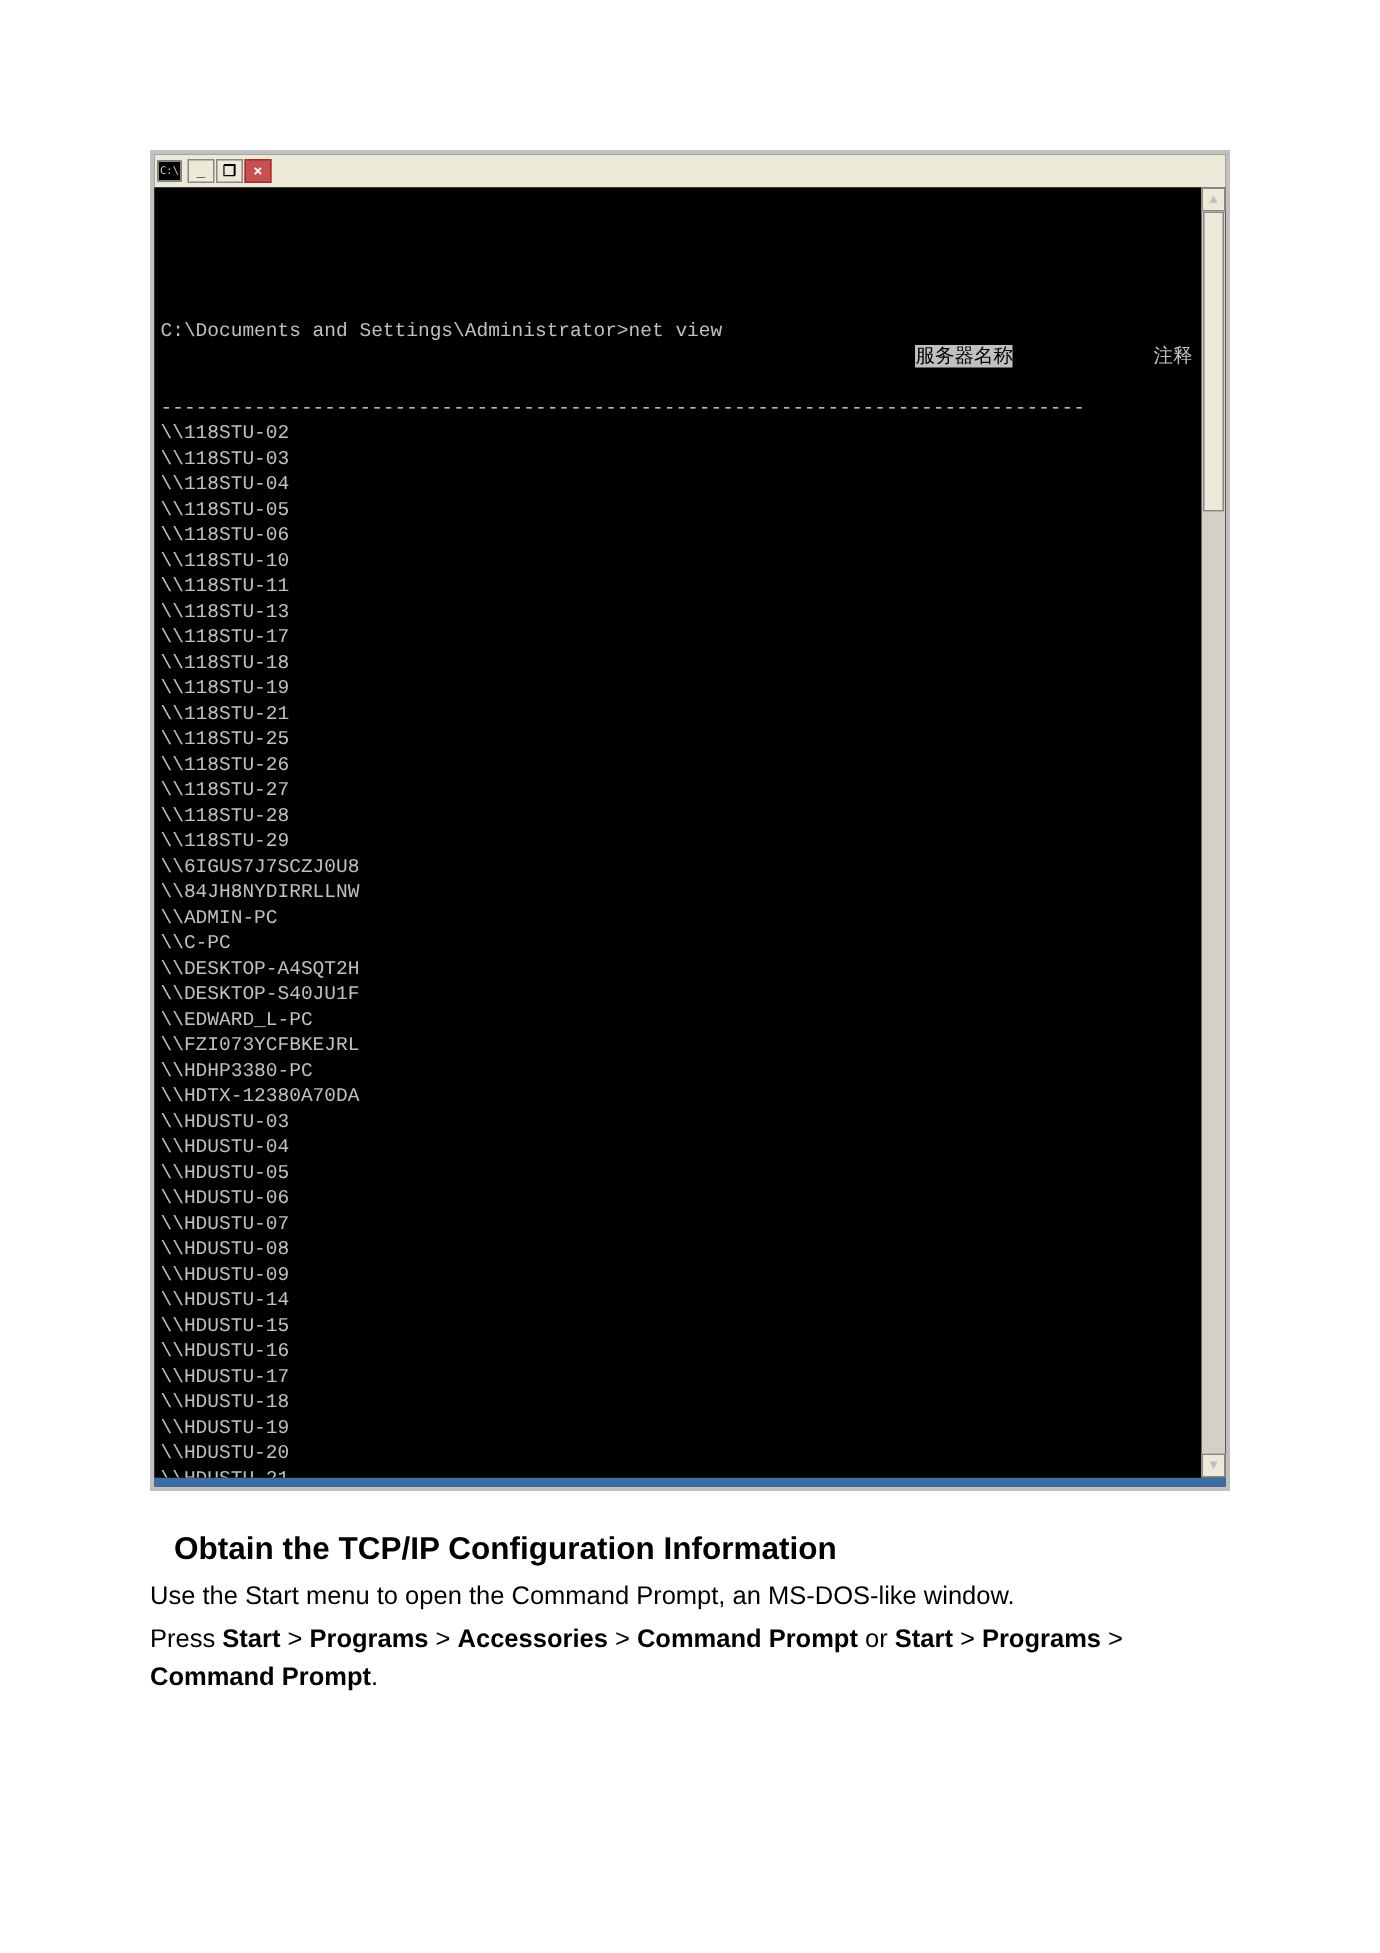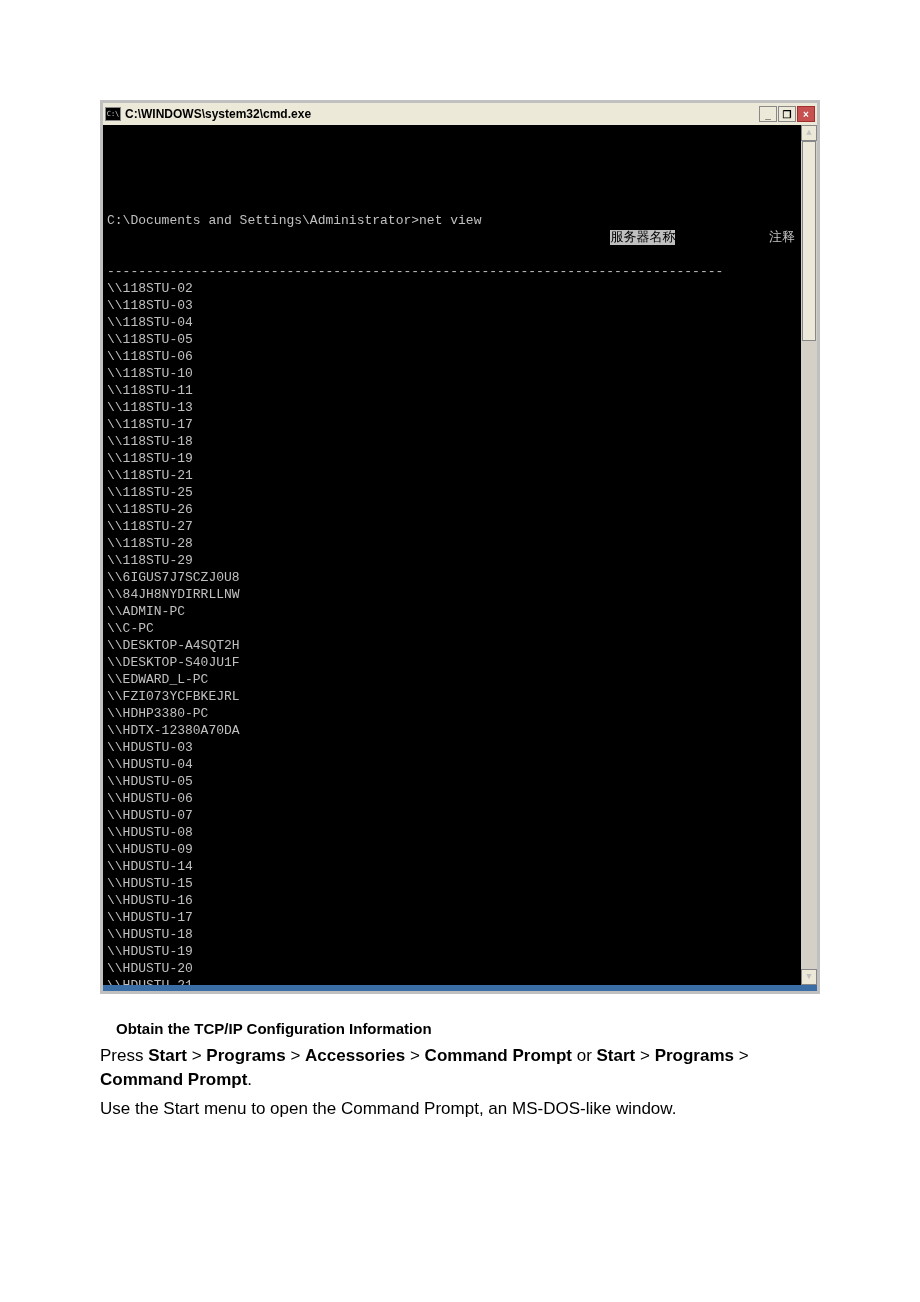--- a/index.html
+++ b/index.html
@@ -132,21 +132,21 @@
       margin-top: 14px;
       font-size: 17px;
       line-height: 1.45;
       color: #000;
     }
     .doc-text p {
       margin-bottom: 4px;
     }
     .section-heading {
       margin-top: 24px;
-      font-size: 15px;
+      font-size: 21px;
       font-weight: bold;
       text-indent: 16px;
     }
     .bold {
       font-weight: bold;
     }
     .footer-tray {
       text-align: right;
       font-size: 10px;
       color: #888;
@@ -154,21 +154,20 @@
       background: #3a6ea5;
       height: 6px;
     }
   </style>
 </head>
 <body>
 
 <div class="cmd-window">
   <div class="titlebar">
     <span class="titlebar-icon">C:\</span>
-    <span class="titlebar-text">C:\WINDOWS\system32\cmd.exe</span>
     <div class="titlebar-buttons">
       <span class="titlebar-btn">_</span>
       <span class="titlebar-btn">❐</span>
       <span class="titlebar-btn close">×</span>
     </div>
   </div>
   <div class="console">
     <div class="scrollbar">
       <div class="scroll-up">▲</div>
       <div class="scroll-thumb"></div>
@@ -176,17 +175,17 @@
     </div>
     <div class="console-content">
 <div> </div><div class="prompt-line">C:\Documents and Settings\Administrator&gt;net view</div><div class="header-row"><span style="background:#c0c0c0;color:#000">服务器名称</span><span>            </span><span>注释</span></div><div> </div><div class="divider-line">-------------------------------------------------------------------------------</div><div id="server-list"><div class="server-line">\\118STU-02</div><div class="server-line">\\118STU-03</div><div class="server-line">\\118STU-04</div><div class="server-line">\\118STU-05</div><div class="server-line">\\118STU-06</div><div class="server-line">\\118STU-10</div><div class="server-line">\\118STU-11</div><div class="server-line">\\118STU-13</div><div class="server-line">\\118STU-17</div><div class="server-line">\\118STU-18</div><div class="server-line">\\118STU-19</div><div class="server-line">\\118STU-21</div><div class="server-line">\\118STU-25</div><div class="server-line">\\118STU-26</div><div class="server-line">\\118STU-27</div><div class="server-line">\\118STU-28</div><div class="server-line">\\118STU-29</div><div class="server-line">\\6IGUS7J7SCZJ0U8</div><div class="server-line">\\84JH8NYDIRRLLNW</div><div class="server-line">\\ADMIN-PC</div><div class="server-line">\\C-PC</div><div class="server-line">\\DESKTOP-A4SQT2H</div><div class="server-line">\\DESKTOP-S40JU1F</div><div class="server-line">\\EDWARD_L-PC</div><div class="server-line">\\FZI073YCFBKEJRL</div><div class="server-line">\\HDHP3380-PC</div><div class="server-line">\\HDTX-12380A70DA</div><div class="server-line">\\HDUSTU-03</div><div class="server-line">\\HDUSTU-04</div><div class="server-line">\\HDUSTU-05</div><div class="server-line">\\HDUSTU-06</div><div class="server-line">\\HDUSTU-07</div><div class="server-line">\\HDUSTU-08</div><div class="server-line">\\HDUSTU-09</div><div class="server-line">\\HDUSTU-14</div><div class="server-line">\\HDUSTU-15</div><div class="server-line">\\HDUSTU-16</div><div class="server-line">\\HDUSTU-17</div><div class="server-line">\\HDUSTU-18</div><div class="server-line">\\HDUSTU-19</div><div class="server-line">\\HDUSTU-20</div><div class="server-line">\\HDUSTU-21</div></div>
     </div>
   </div>
   <div class="footer-tray"></div>
 </div>
 
 <div class="doc-text">
   <p class="section-heading">Obtain the TCP/IP Configuration Information</p>
+  <p>Use the Start menu to open the Command Prompt, an MS-DOS-like window.</p>
   <p>
     <span>Press </span><span class="bold">Start</span><span> &gt; </span><span class="bold">Programs</span><span> &gt; </span><span class="bold">Accessories</span><span> &gt; </span><span class="bold">Command Prompt</span><span> or </span><span class="bold">Start</span><span> &gt; </span><span class="bold">Programs</span><span> &gt; </span><span class="bold">Command Prompt</span><span>.</span>
   </p>
-  <p>Use the Start menu to open the Command Prompt, an MS-DOS-like window.</p>
 </div>
 
 </body></html>

